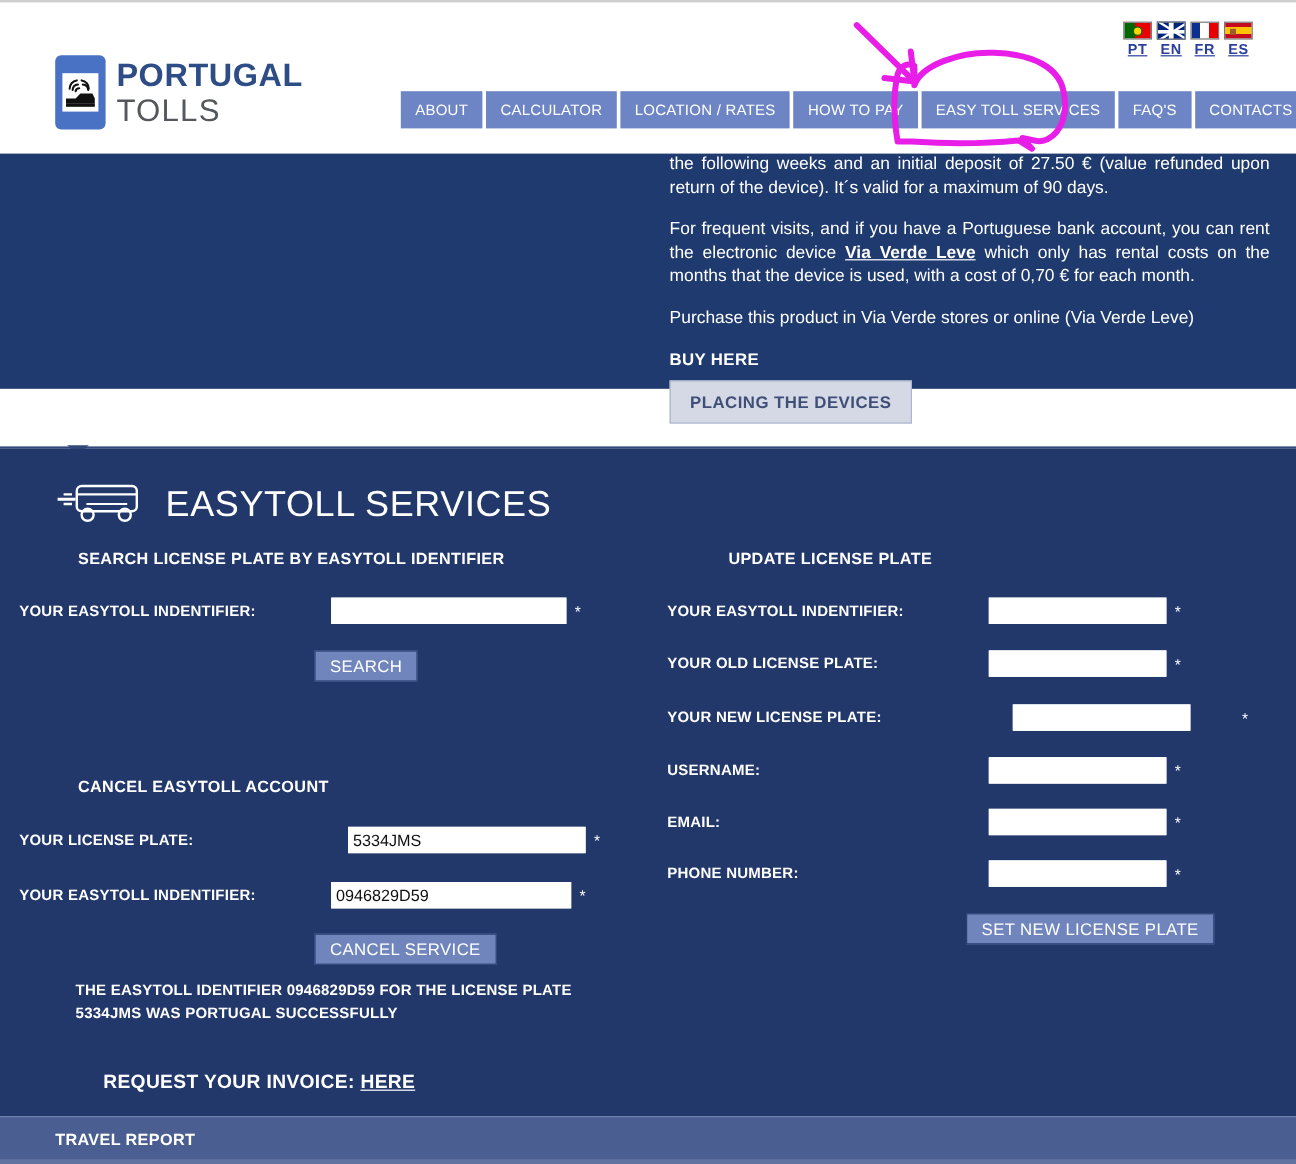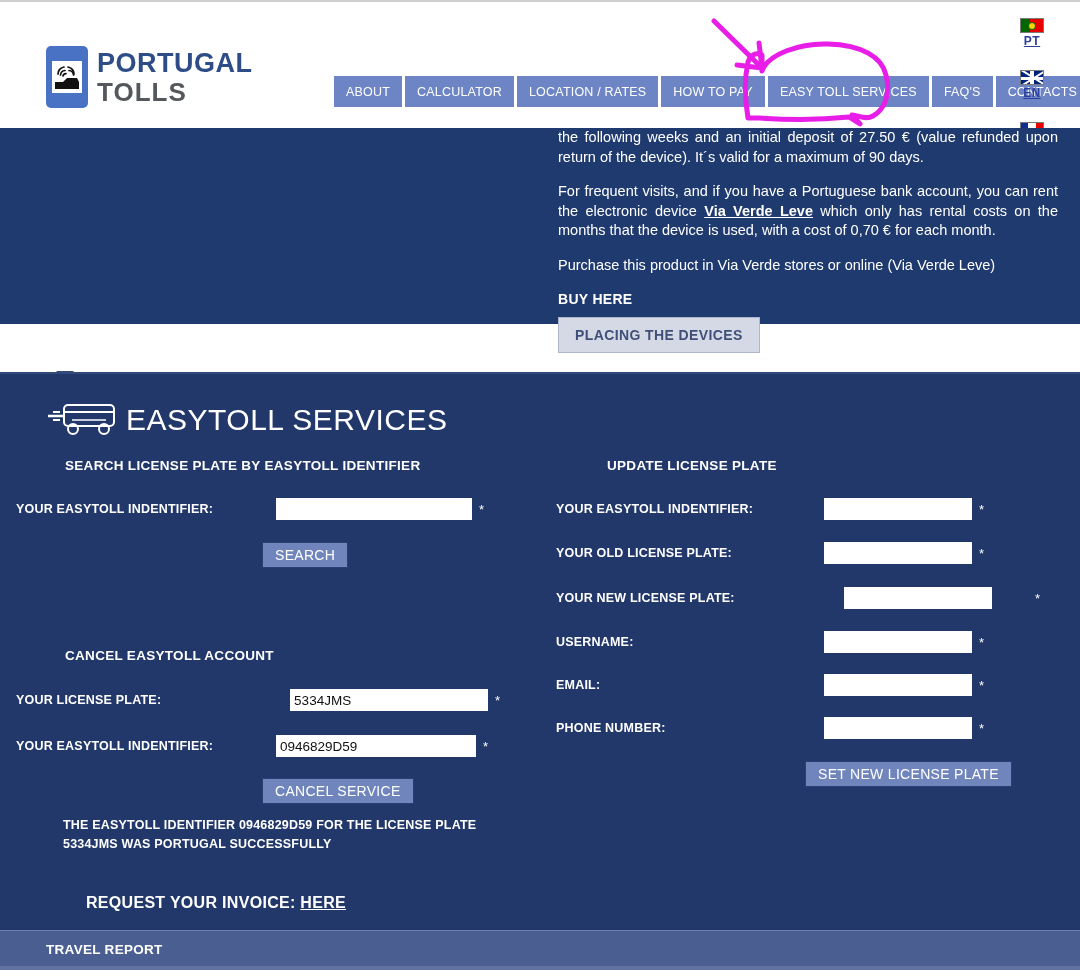--- a/index.html
+++ b/index.html
@@ -56,21 +56,21 @@
   }
   .logo-words {
     display: flex; flex-direction: column;
     line-height: 1;
   }
   .logo-portugal {
     font-size: 27px; font-weight: bold;
     color: #2e4d86; letter-spacing: 0.5px;
   }
   .logo-tolls {
-    font-size: 26px; font-weight: bold;
+    font-size: 26px; font-weight: normal;
     color: #54585c; letter-spacing: 1px;
     margin-top: 2px;
   }
 
   
   #nav {
     position: absolute; left: 334px; top: 70px;
     display: flex; gap: 3px;
   }
   .nav-btn {
@@ -80,21 +80,21 @@
     letter-spacing: 0.2px;
     padding: 9px 12px 8px 12px;
     white-space: nowrap;
     cursor: pointer;
     user-select: none;
   }
 
   
   #langs {
     position: absolute; right: 34px; top: 12px;
-    display: flex; gap: 22px; flex-direction: column;
+    display: flex; 
   }
   .lang {
     display: flex; flex-direction: column;
     align-items: center;
     cursor: pointer;
     width: 28px;
   }
   .flag {
     width: 24px; height: 15px;
     border: 1px solid #7a7a7a;
@@ -189,21 +189,21 @@
   
   #main-panel {
     position: absolute; left: 0; top: 374px;
     width: 1080px; height: 556px;
     background: #22386b;
   }
 
   
   #section-title {
     position: absolute; left: 46px; top: 26px;
-    display: flex; align-items: center; gap: 2px;
+    display: flex; align-items: center; gap: 14px;
   }
   #section-title .title-text {
     color: #ffffff;
     font-size: 30px;
     font-weight: normal;
     letter-spacing: 0.5px;
     font-family: "Liberation Sans", sans-serif;
   }
 
   

